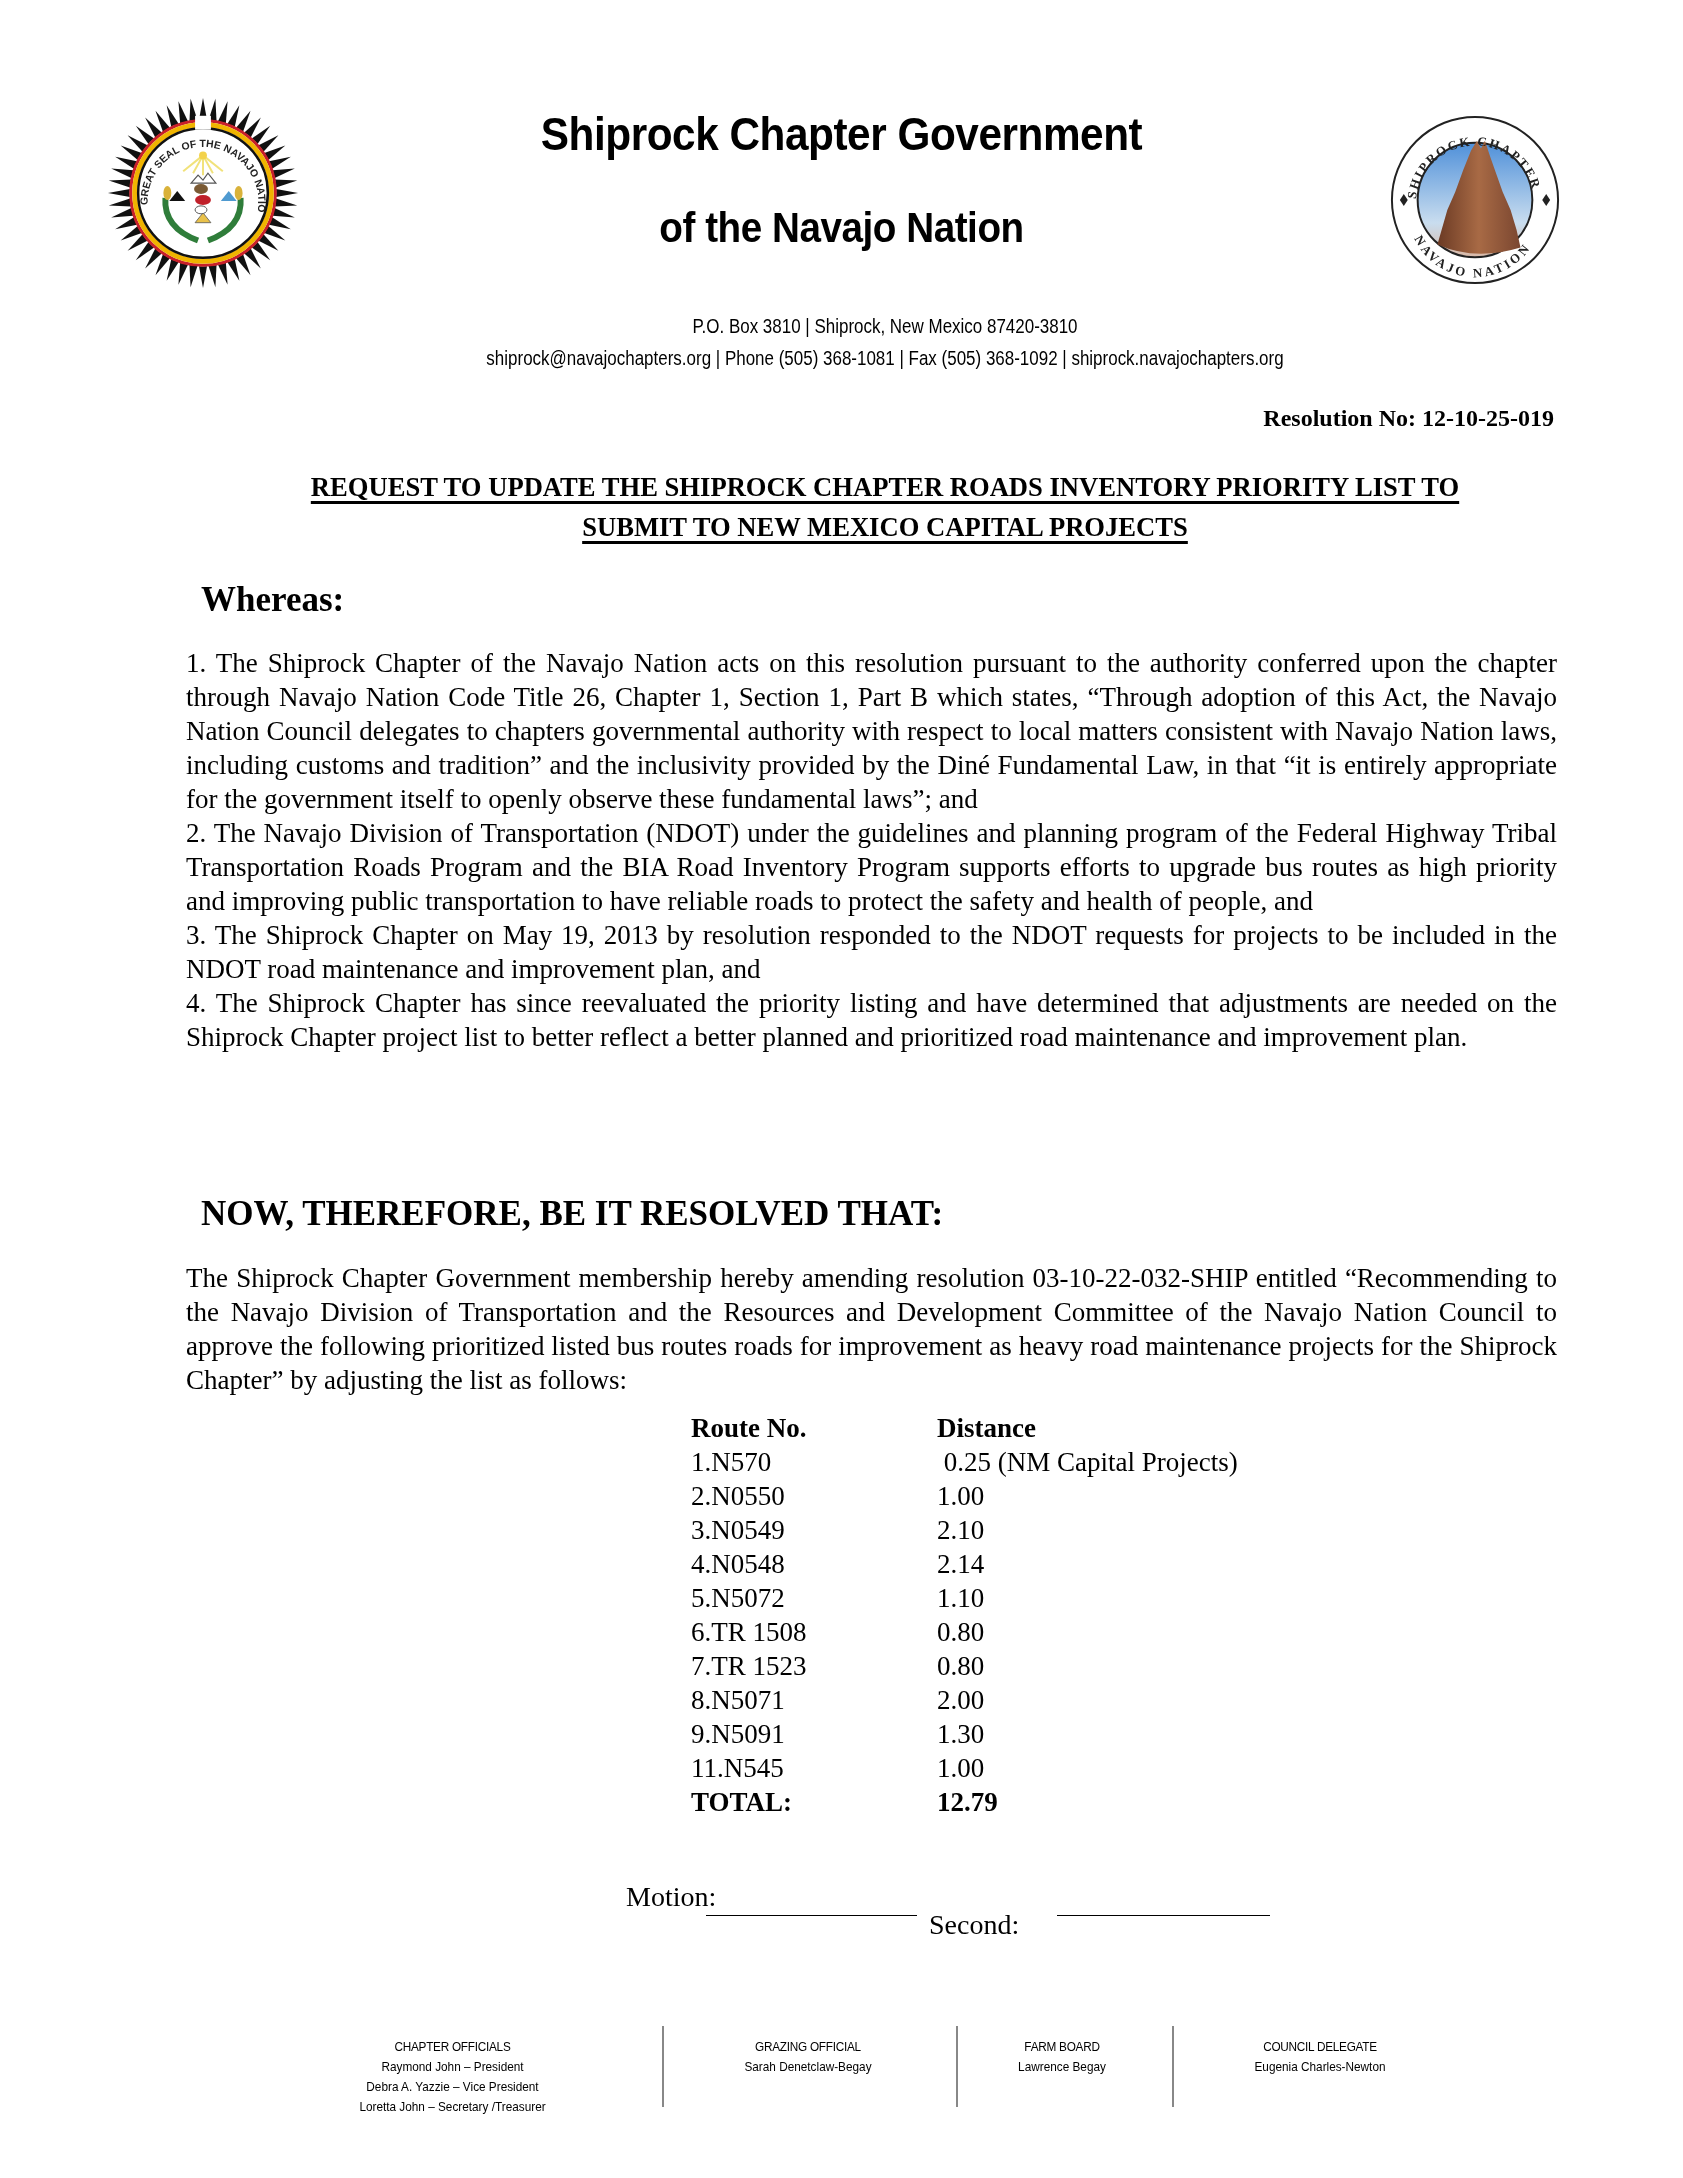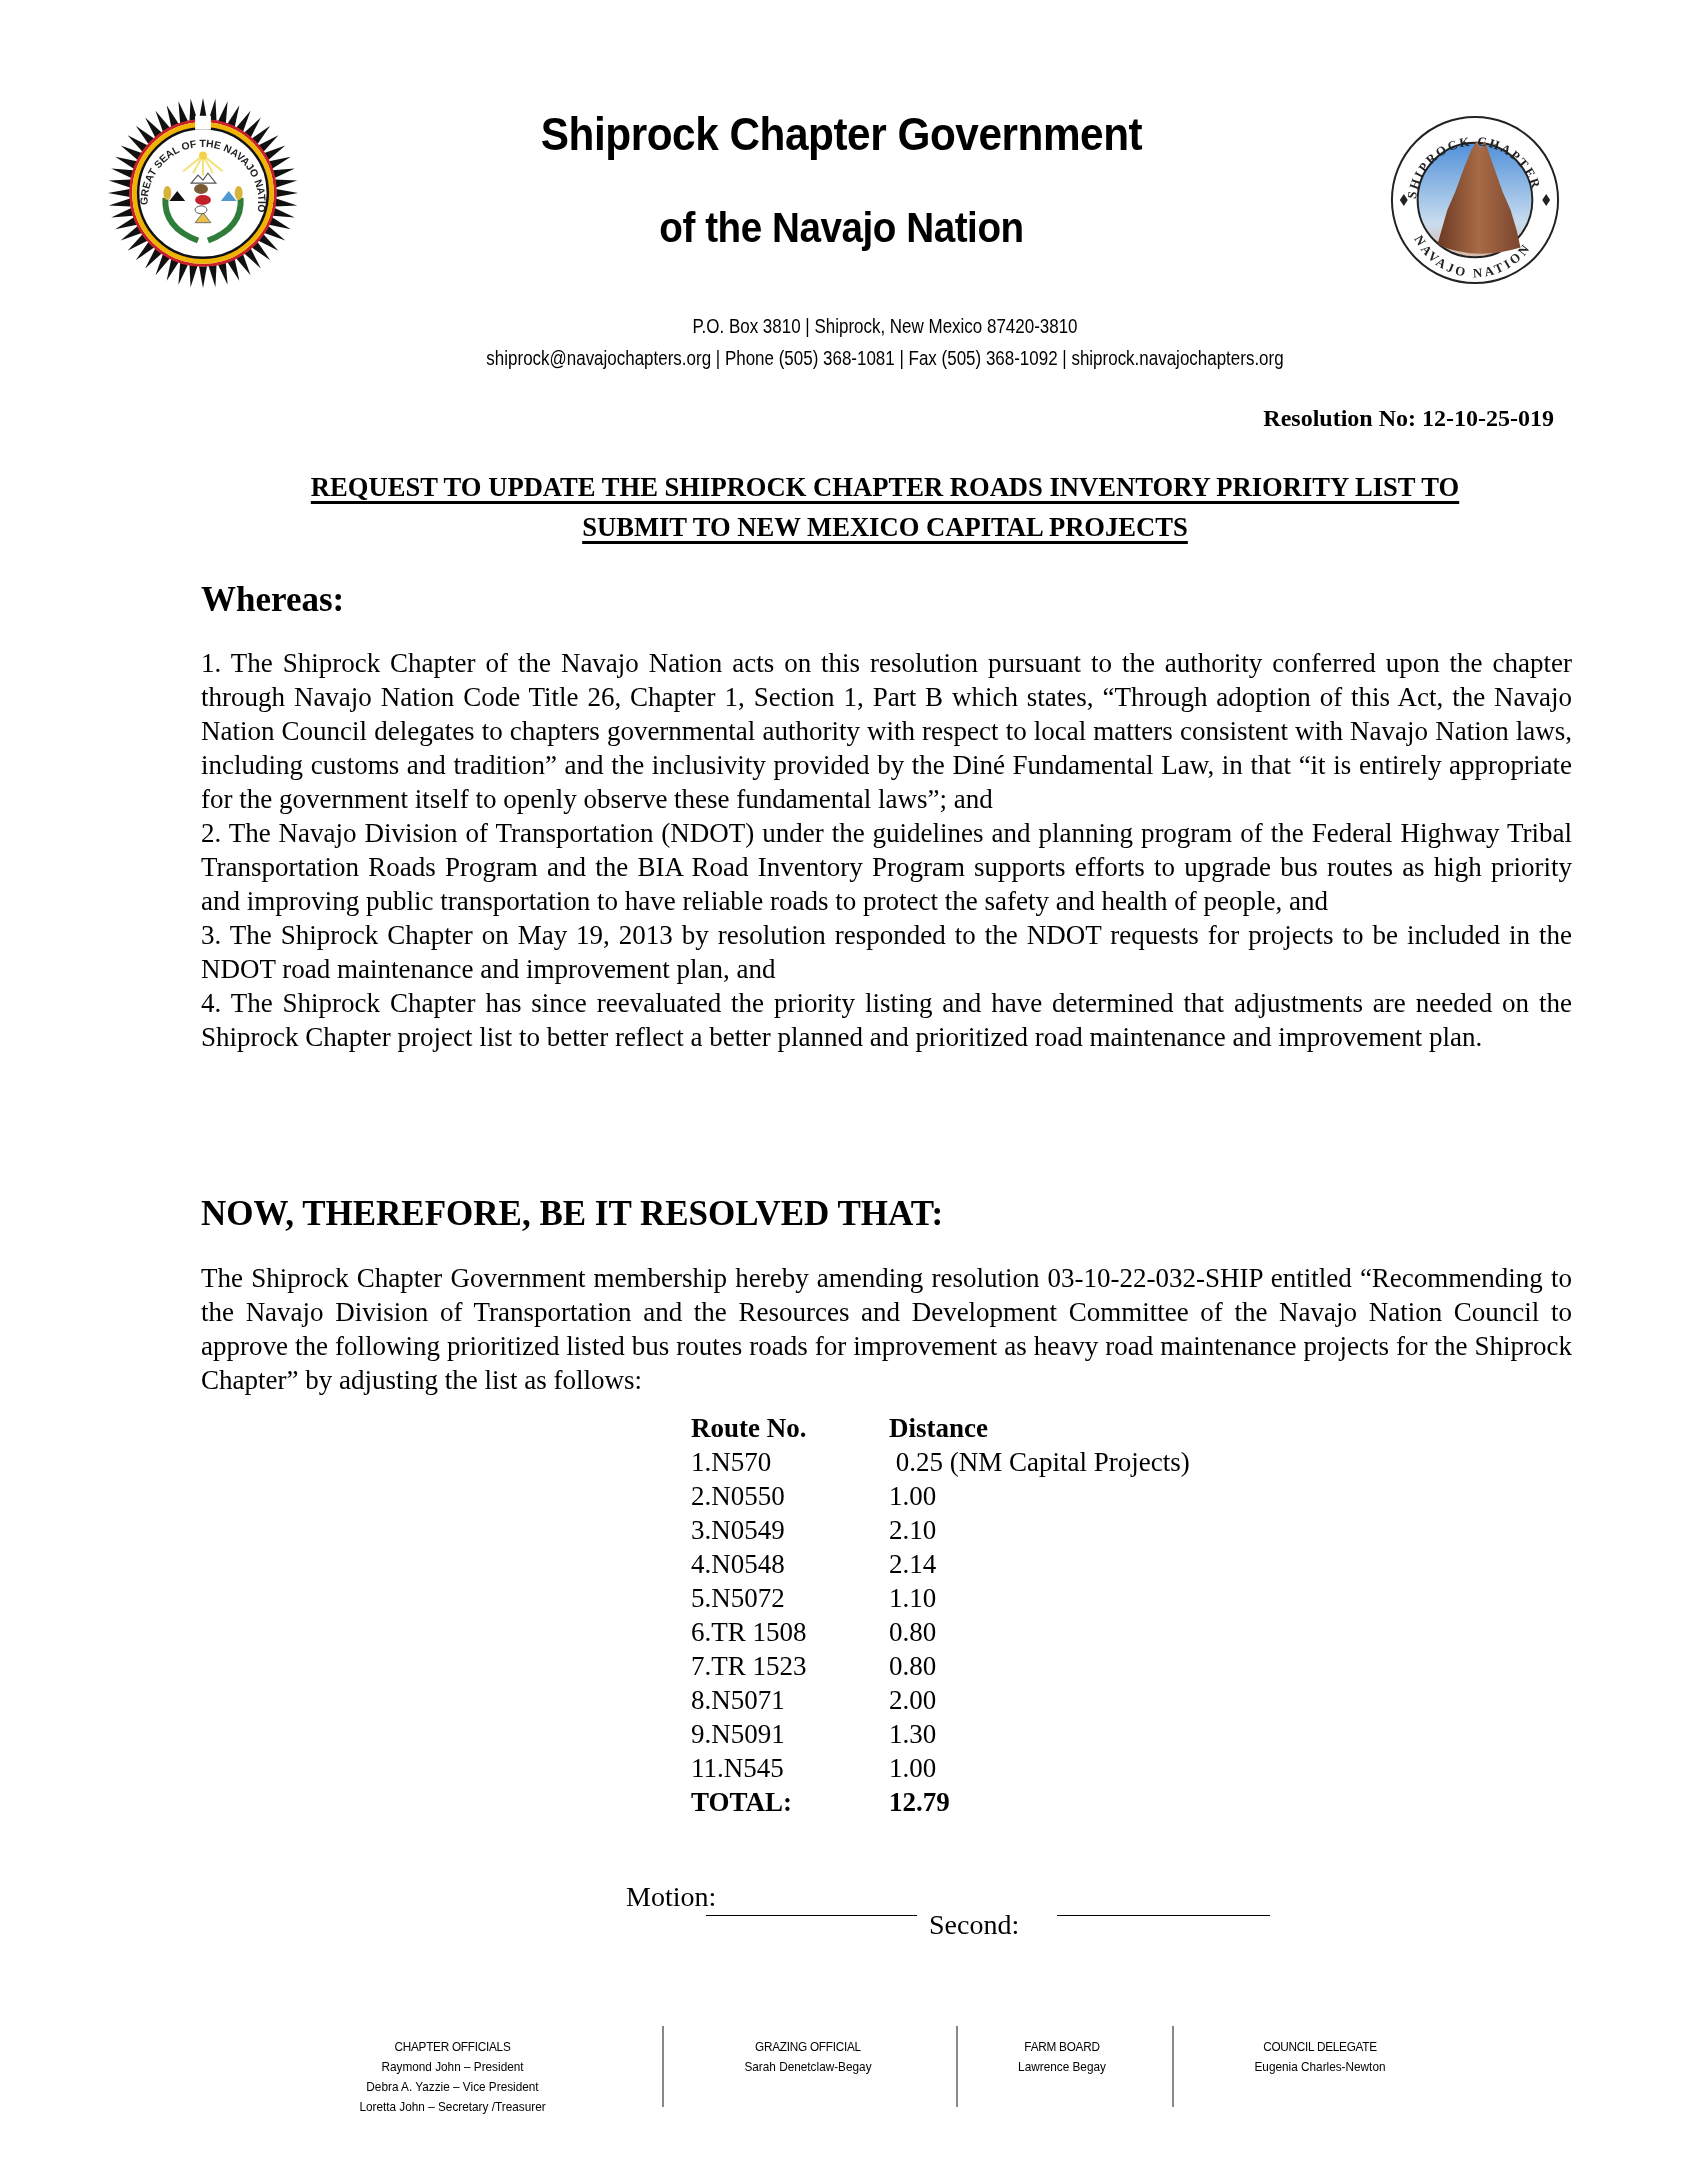--- a/index.html
+++ b/index.html
@@ -21,31 +21,31 @@
 
   
   #res-no { right: 129px; top: 405px; font-size: 24px; font-weight: bold; }
 
   
   .doc-title { left: 0; width: 1770px; text-align: center; font-size: 27px; font-weight: bold; text-decoration: underline; text-decoration-thickness: 3px; text-underline-offset: 5px; transform: scaleX(0.985); transform-origin: 885px 0; }
   #title1 { top: 472px; }
   #title2 { top: 512px; }
 
   
-  .body-text { left: 201px; width: 1371px; font-size: 27px; line-height: 34px; text-align: justify; }
+  .body-text { left: 186px; width: 1371px; font-size: 27px; line-height: 34px; text-align: justify; }
   .heading-b { font-weight: bold; font-size: 35px; }
   #whereas { left: 201px; top: 580px; }
   #clauses { top: 646px; }
   .clause { margin: 0; }
   #resolved-heading { left: 201px; top: 1194px; }
   #resolved-body { top: 1261px; }
 
   
   .route-table { left: 691px; top: 1411px; font-size: 27px; line-height: 34px; }
-  .route-row { display: flex; height: 34px; }
+  .route-row { display: flex; height: 34px; gap: 48px; }
   .route-col { width: 198px; }
   .dist-col { white-space: nowrap; }
   .route-head { font-weight: bold; }
   .route-total { font-weight: bold; }
 
   
   .motion { top: 1881px; font-size: 28px; }
   #motion-label { left: 594px; margin-left: 32px; }
   #second-label { left: 929px; margin-top: 28px; }
   .sig-line { border-bottom: 1.5px solid #000; height: 0; }

